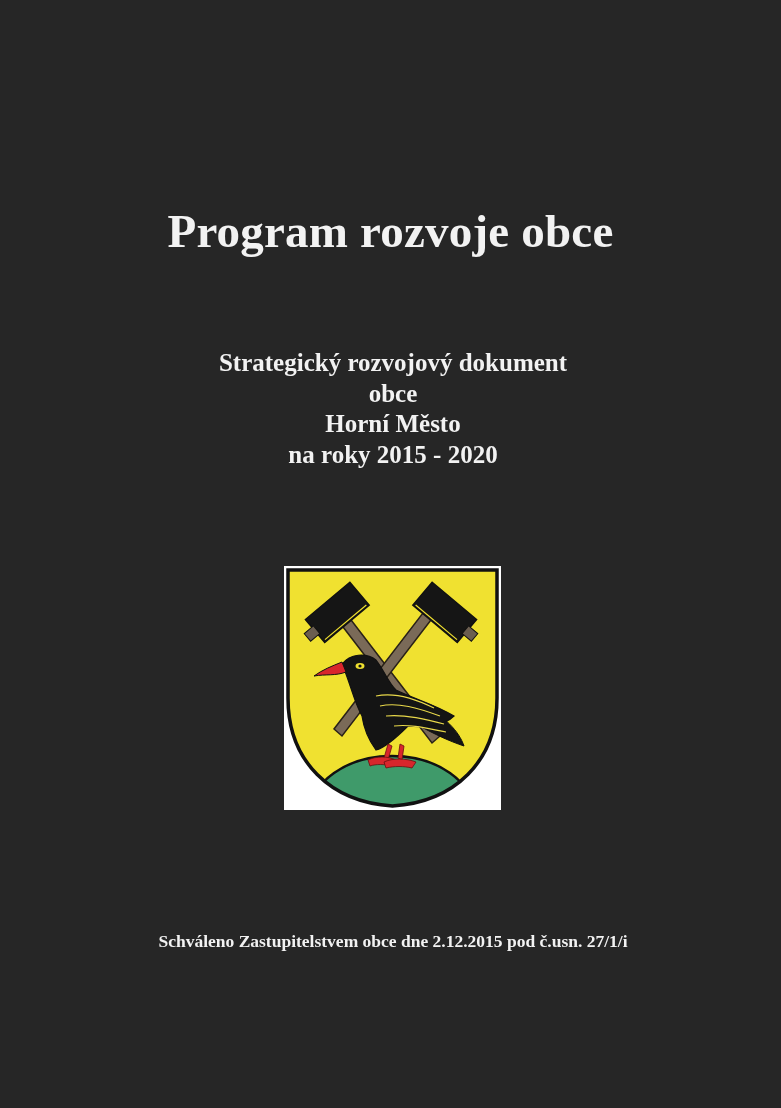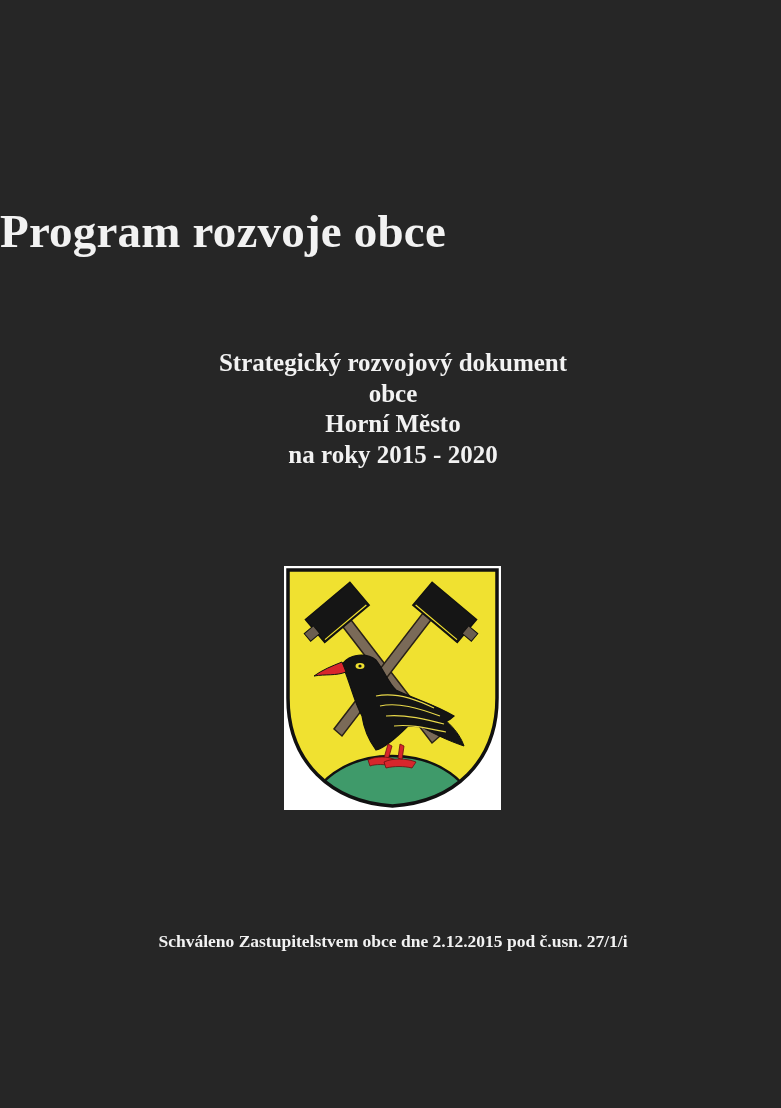--- a/index.html
+++ b/index.html
@@ -13,20 +13,21 @@
       position: relative;
       overflow: hidden;
       font-family: "Liberation Serif", "DejaVu Serif", serif;
       color: #f2f2f2;
     }
     .title {
       position: absolute;
       left: 0;
       width: 781px;
       top: 203px;
+      text-align: center;
       font-size: 47px;
       font-weight: bold;
       line-height: 56px;
       letter-spacing: 0.2px;
     }
     .subtitle-block {
       position: absolute;
       left: 0;
       width: 786px;
       top: 348px;

